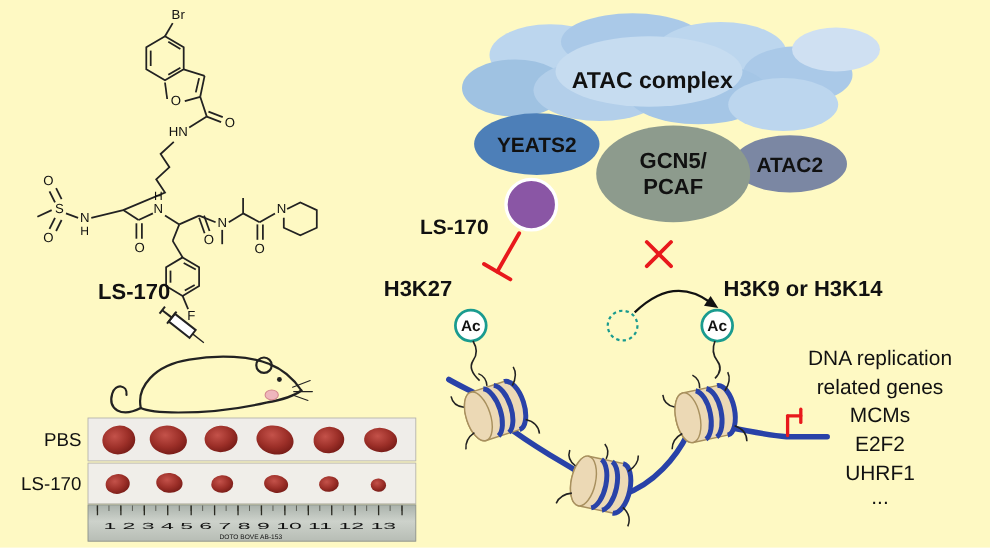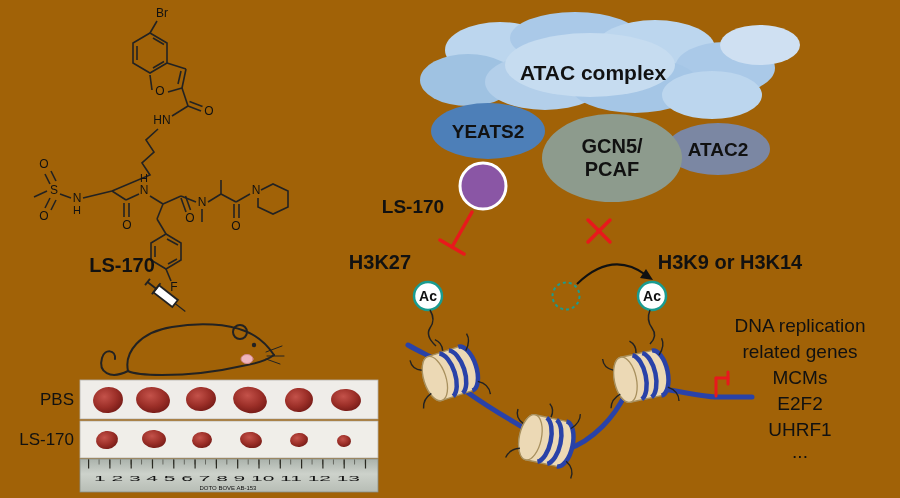--- a/index.html
+++ b/index.html
@@ -1,16 +1,16 @@
 <!DOCTYPE html>
 <html><head>
 <meta charset="utf-8">
 <style>
   html,body{margin:0;padding:0;background:#fff;}
-  .canvas{position:relative;width:900px;height:498px;background:#a16207;overflow:hidden;
+  .canvas{position:relative;width:900px;height:498px;background:#fef9c3;overflow:hidden;
           font-family:"Liberation Sans",sans-serif;}
   svg{display:block;}
   text{font-family:"Liberation Sans",sans-serif;fill:#111;}
   .bold{font-weight:bold;}
   .atom{font-size:12px;}
   .atom-small{font-size:11px;}
 </style>
 </head>
 <body>
 

